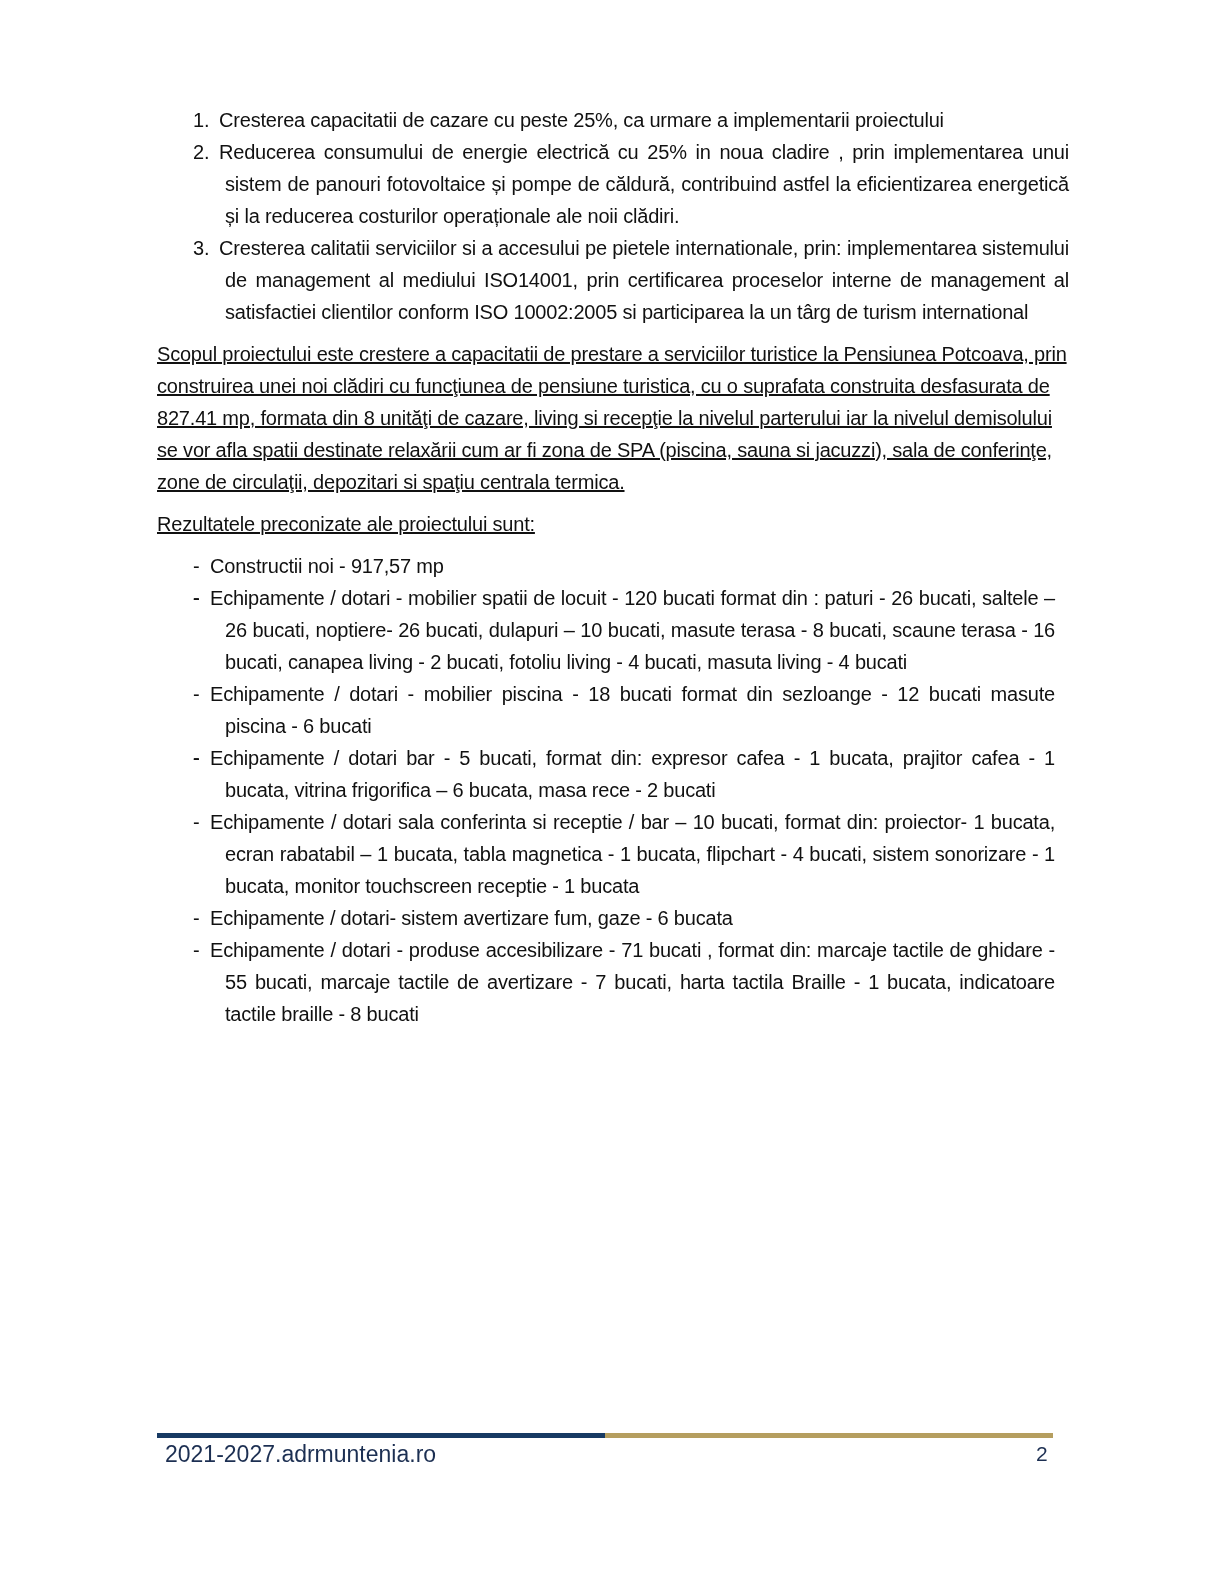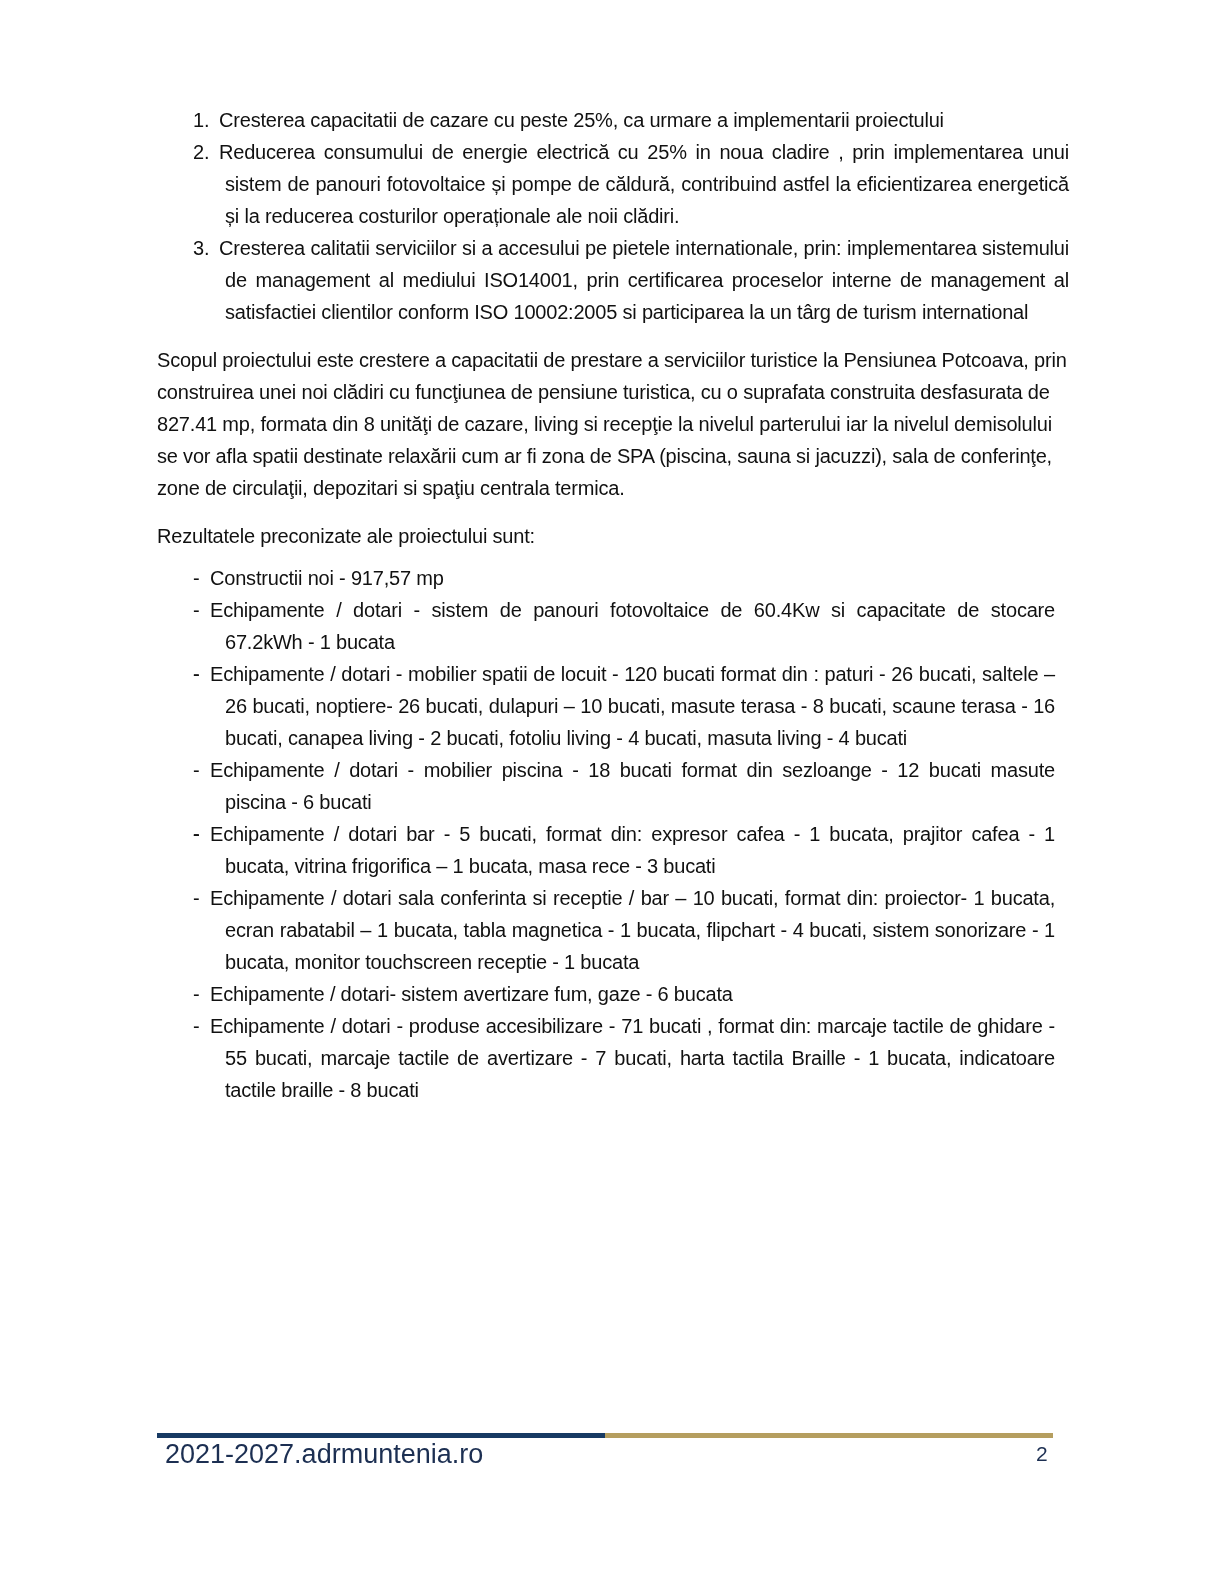--- a/index.html
+++ b/index.html
@@ -36,21 +36,22 @@
       padding-left: 68px;
       text-indent: -6px;
       text-align: justify;
     }
     ol.objectives li .num {
       position: absolute;
       left: 36px;
       text-indent: 0;
     }
     p.para {
-      margin: 16px 0 10px 0;
+      margin: 4px 0 10px 0;
+      text-decoration: underline;
     }
     ul.results {
       list-style: none;
       margin: 0;
       padding: 0;
       width: 898px;
     }
     ul.results li {
       position: relative;
       padding-left: 68px;
@@ -71,21 +72,21 @@
       width: 896px;
       height: 5px;
       display: flex;
     }
     .footer-bar .navy { width: 448px; height: 100%; }
     .footer-bar .gold { flex: 1; height: 100%; }
     .footer-url {
       position: absolute;
       left: 165px;
       top: 1440px;
-      font-size: 27px;
+      font-size: 23px;
       line-height: 28px;
     }
     .footer-page {
       position: absolute;
       left: 1036px;
       top: 1440px;
       font-size: 21px;
       line-height: 28px;
     }
   </style>
@@ -99,27 +100,27 @@
     <li><span class="num">2.</span><span>Reducerea consumului de energie electrică cu 25% in noua cladire , prin implementarea unui sistem de panouri fotovoltaice și pompe de căldură, contribuind astfel la eficientizarea energetică și la reducerea costurilor operaționale ale noii clădiri.</span></li>
     <li><span class="num">3.</span><span>Cresterea calitatii serviciilor si a accesului pe pietele internationale, prin: implementarea sistemului de management al mediului ISO14001, prin certificarea proceselor interne de management al satisfactiei clientilor conform ISO 10002:2005 si participarea la un târg de turism international</span></li>
   </ol>
 
   <p class="para">Scopul proiectului este crestere a capacitatii de prestare a serviciilor turistice la Pensiunea Potcoava, prin construirea unei noi clădiri cu funcţiunea de pensiune turistica, cu o suprafata construita desfasurata de 827.41 mp, formata din 8 unităţi de cazare, living si recepţie la nivelul parterului iar la nivelul demisolului se vor afla spatii destinate relaxării cum ar fi zona de SPA (piscina, sauna si jacuzzi), sala de conferinţe, zone de circulaţii, depozitari si spaţiu centrala termica.</p>
 
   <p class="para">Rezultatele preconizate ale proiectului sunt:</p>
 
   <ul class="results justify-last">
     <li><span class="dash">-</span><span>Constructii noi - 917,57 mp</span></li>
-    <li><span class="dash">-</span><span>Echipamente / dotari - sistem de panouri fotovoltaice de 60.4Kw si capacitate de stocare 67.2kWh - 1 bucata</span></li>
+    <li><span class="dash">-</span></li>
     <li><span class="dash">-</span></li>
     <li><span class="dash">-</span><span>Echipamente / dotari - mobilier spatii de locuit - 120 bucati format din : paturi - 26 bucati, saltele – 26 bucati, noptiere- 26 bucati, dulapuri – 10 bucati,  masute terasa - 8 bucati, scaune terasa - 16 bucati, canapea living - 2 bucati, fotoliu living - 4 bucati, masuta living - 4 bucati</span></li>
     <li><span class="dash">-</span><span>Echipamente / dotari - mobilier piscina - 18 bucati format din sezloange - 12 bucati masute piscina - 6 bucati</span></li>
     <li><span class="dash">-</span></li>
     <li><span class="dash">-</span></li>
-    <li><span class="dash">-</span><span>Echipamente / dotari bar - 5 bucati, format din: expresor cafea - 1 bucata, prajitor cafea - 1 bucata, vitrina frigorifica – 1 bucata, masa rece - 3 bucati</span></li>
+    <li><span class="dash">-</span><span>Echipamente / dotari bar - 5 bucati, format din: expresor cafea - 1 bucata, prajitor cafea - 1 bucata, vitrina frigorifica – 6 bucata, masa rece - 2 bucati</span></li>
     <li><span class="dash">-</span><span>Echipamente / dotari sala conferinta si receptie / bar – 10 bucati, format din: proiector- 1 bucata, ecran rabatabil – 1 bucata, tabla magnetica - 1 bucata, flipchart - 4 bucati, sistem sonorizare - 1 bucata, monitor touchscreen receptie - 1 bucata</span></li>
     <li><span class="dash">-</span><span>Echipamente / dotari- sistem avertizare fum, gaze - 6 bucata</span></li>
     <li><span class="dash">-</span><span>Echipamente / dotari - produse accesibilizare - 71 bucati , format din: marcaje tactile de ghidare - 55 bucati, marcaje tactile de avertizare - 7 bucati, harta tactila Braille - 1 bucata, indicatoare tactile braille - 8 bucati</span></li>
   </ul>
 </div>
 
 <div class="footer-bar">
   <div class="navy" style="background: rgb(23, 58, 99);"></div>
   <div class="gold" style="background: rgb(181, 158, 95);"></div>
 </div>

